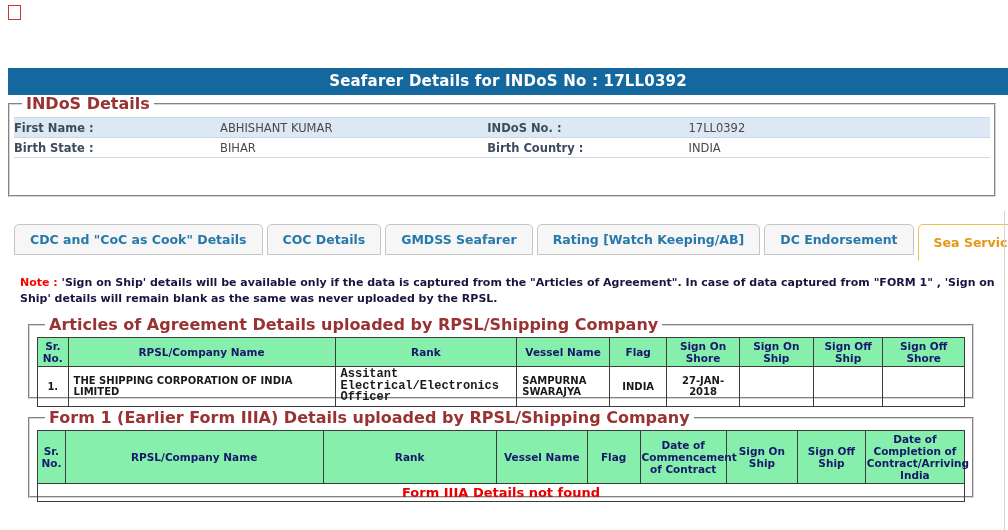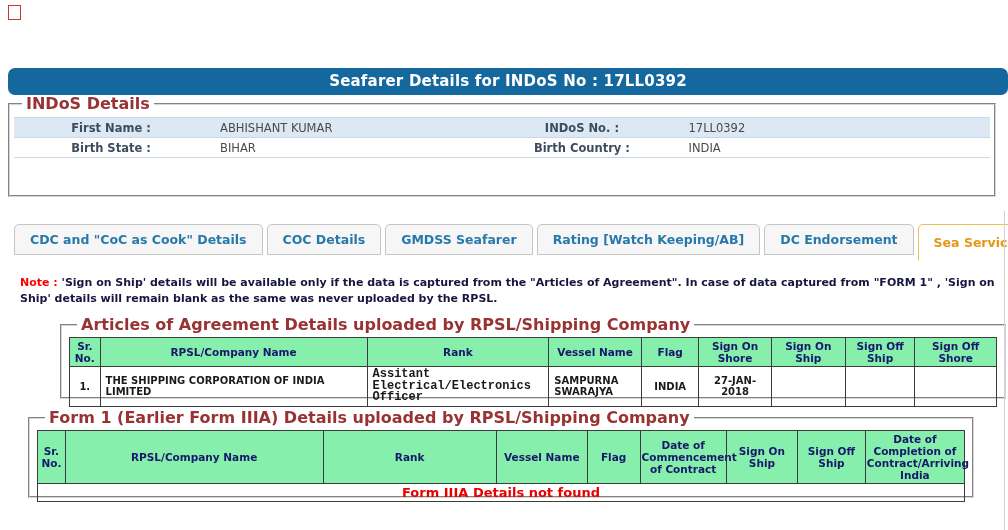--- a/index.html
+++ b/index.html
@@ -3,49 +3,49 @@
 <meta charset="utf-8">
 <style>
   html,body{margin:0;padding:0;background:#ffffff;font-family:"DejaVu Sans","Liberation Sans",sans-serif;}
   .screen{position:relative;width:1008px;height:530px;background:#ffffff;overflow:hidden;}
 
   
   .broken-img{position:absolute;left:8px;top:5px;width:11px;height:13px;border:1px solid #cc3333;background:#ffffff;}
 
   
   .title-bar{position:absolute;left:8px;top:68px;width:1000px;height:27px;background:#15689e;color:#ffffff;
-    font-weight:bold;font-size:15px;text-align:center;line-height:27px;letter-spacing:.2px;border-radius:7px;}
+    font-weight:bold;font-size:15px;text-align:center;line-height:27px;letter-spacing:.2px;}
 
   
   fieldset{position:absolute;border:2px groove #d6d6d6;background:#fff;margin:0;box-sizing:border-box;}
   legend{color:#993333;font-weight:bold;font-size:16px;padding:0 4px;margin-left:8px;}
 
   .fs-indos{left:8px;top:94px;width:988px;height:103px;padding:2px 4px 4px;}
   .indos-table{width:100%;border-collapse:collapse;font-size:11.5px;margin-top:2px;}
   .indos-table td{height:19px;border-top:1px solid #c9d8e7;border-bottom:1px solid #c9d8e7;padding:0;}
   .indos-table tr:nth-child(odd) td{background:#dce8f3;}
-  .label-cell{text-align:center;font-weight:bold;color:#3d4b5c;padding-right:6px !important;width:20.5%;}
+  .label-cell{text-align:left;font-weight:bold;color:#3d4b5c;padding-right:6px !important;width:20.5%;}
   .value-cell{text-align:left;color:#4a4a4a;padding-left:6px !important;}
   .indos-table td:nth-child(2){width:28%;}
   .indos-table td:nth-child(3){width:20%;}
   .indos-table td:nth-child(4){width:31.5%;}
 
   
   .tab-bar{position:absolute;left:14px;top:224px;display:flex;gap:4px;align-items:flex-start;}
   .tab{background:#f6f6f6;border:1px solid #c5c5c5;border-radius:5px 5px 0 0;color:#2779ab;font-weight:bold;
     font-size:12.5px;padding:0 15px;height:31px;line-height:29px;cursor:pointer;
     font-family:"DejaVu Sans","Liberation Sans",sans-serif;white-space:nowrap;box-sizing:border-box;}
   .tab.active{background:#ffffff;border-color:#eec052;color:#e79612;height:37px;border-bottom-color:#ffffff;}
 
   
   .note{position:absolute;left:20px;top:275px;width:978px;font-size:11px;font-weight:bold;color:#16163e;line-height:15.5px;}
   .note-word{color:#ff0000;}
 
   
-  .fs-table{left:28px;top:315px;width:946px;height:84px;padding:0 7px 5px;margin-left:32px;}
+  .fs-table{left:28px;top:315px;width:946px;height:84px;padding:0 7px 5px;}
   .fs-table2{left:28px;top:408px;width:946px;height:90px;padding:0 7px 5px;}
   .data-table{width:100%;border-collapse:collapse;table-layout:fixed;margin-top:3px;}
   .data-table th{background:#86efac;color:#17176b;font-weight:bold;font-size:10.5px;text-align:center;
     border:1px solid #3c3c3c;padding:2px 1px;white-space:pre-line;line-height:12px;}
   .data-table td{font-size:10px;font-weight:bold;color:#1a1a1a;border:1px solid #3c3c3c;padding:2px 5px;line-height:11.5px;
     vertical-align:middle;overflow:hidden;}
   .t1 td{height:24px;}
   .t1 td:nth-child(3){font-size:12px;font-family:Liberation Mono, monospace;}
   .cell-center{text-align:center;}
   .cell-left{text-align:left;}

